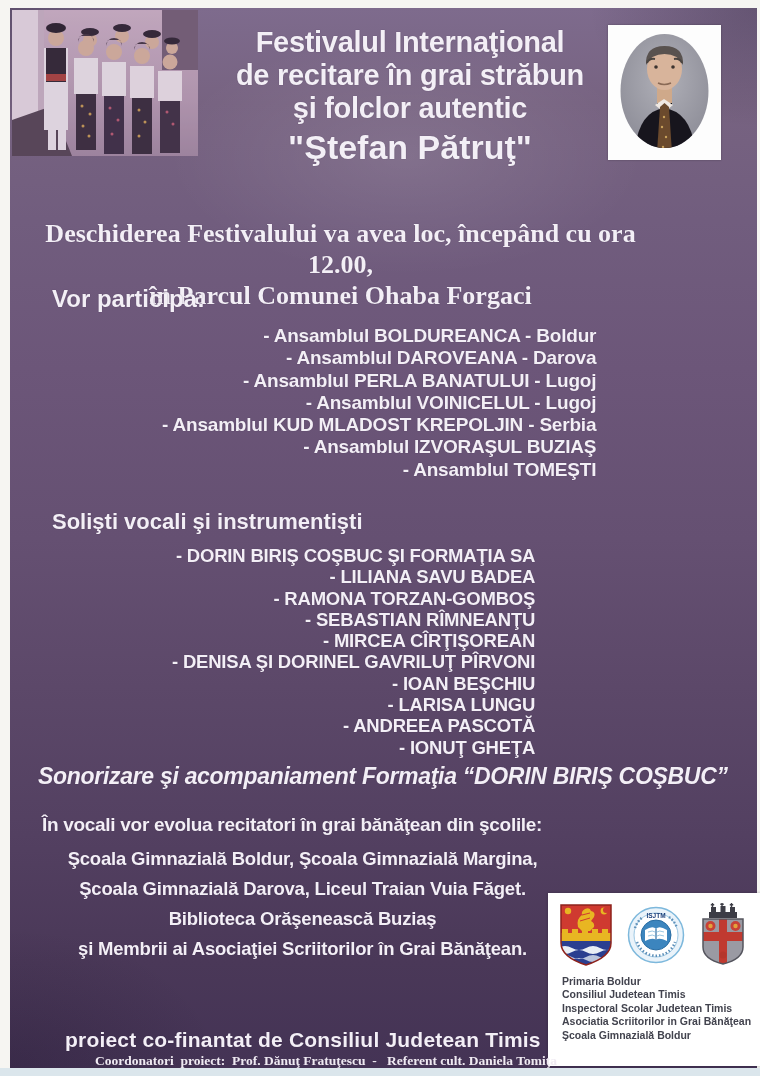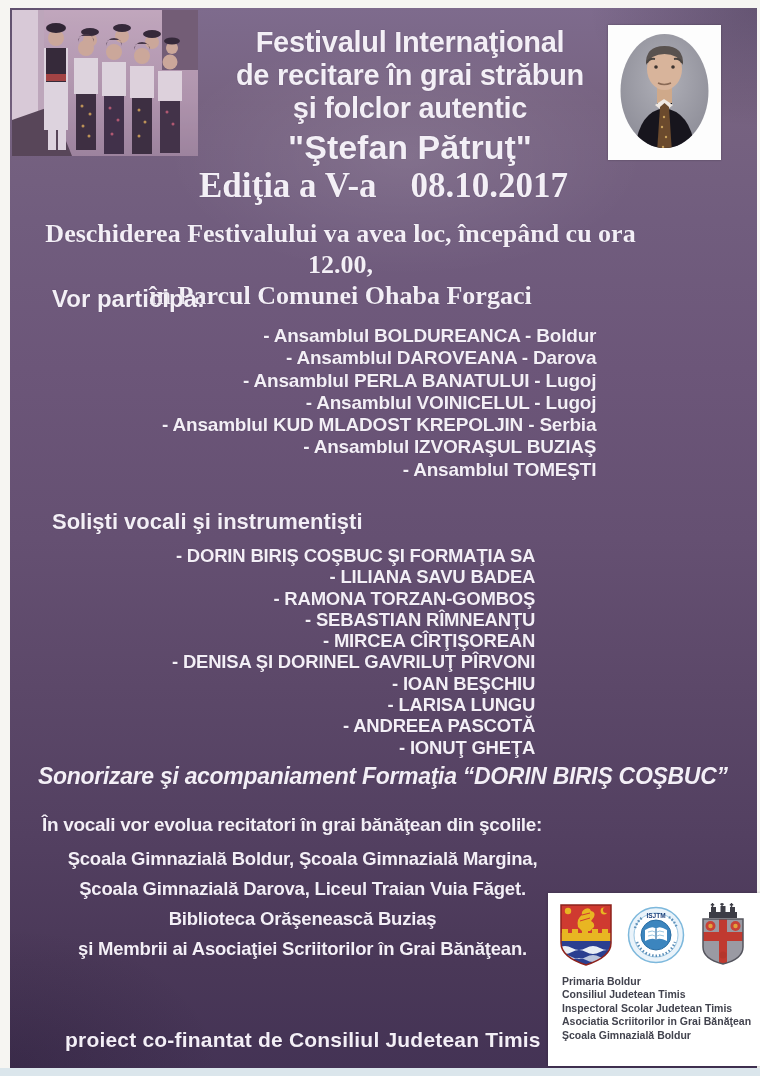--- a/index.html
+++ b/index.html
@@ -166,23 +166,20 @@
     </svg>
   </div>
 
   <div id="title-block" class="abs wtxt">
     <div class="title-line">Festivalul Internaţional</div>
     <div class="title-line">de recitare în grai străbun</div>
     <div class="title-line">şi folclor autentic</div>
     <div class="title-line-big">"Ştefan Pătruţ"</div>
   </div>
 
-  <div id="edition-line" class="abs wtxt serif-b">
-    <span>Ediţia a V-a</span><span class="gap"></span><span>08.10.2017</span>
-  </div>
 
   <div id="opening-block" class="abs wtxt serif-b">
     <div>Deschiderea Festivalului va avea loc, începând cu ora 12.00,</div>
     <div>în Parcul Comunei Ohaba Forgaci</div>
   </div>
 
   <div id="participants-heading" class="abs wtxt sans-b">Vor participa:</div>
   <div id="participants-list" class="abs wtxt sans-b">
     <div>- Ansamblul BOLDUREANCA - Boldur</div>
     <div>- Ansamblul DAROVEANA - Darova</div>
@@ -289,16 +286,17 @@
     <div id="sponsor-lines">
       <div>Primaria Boldur</div>
       <div>Consiliul Judetean Timis</div>
       <div>Inspectoral Scolar Judetean Timis</div>
       <div>Asociatia Scriitorilor in Grai Bănăţean</div>
       <div>Şcoala Gimnazială Boldur</div>
     </div>
   </div>
 
   <div id="funding-line" class="abs wtxt sans-b">proiect co-finantat de Consiliul Judetean Timis</div>
+  <div id="coordinators-line" class="abs serif-b">Coordonatori  proiect:  Prof. Dănuţ Fratuţescu  -   Referent cult. Daniela Tomiţa</div>
   <div id="coordinator2-line" class="abs serif-b">Prof. Sorina Stoi</div>
 </div>
 
 <div id="footer-strip" class="abs"></div>
 
 </body></html>

